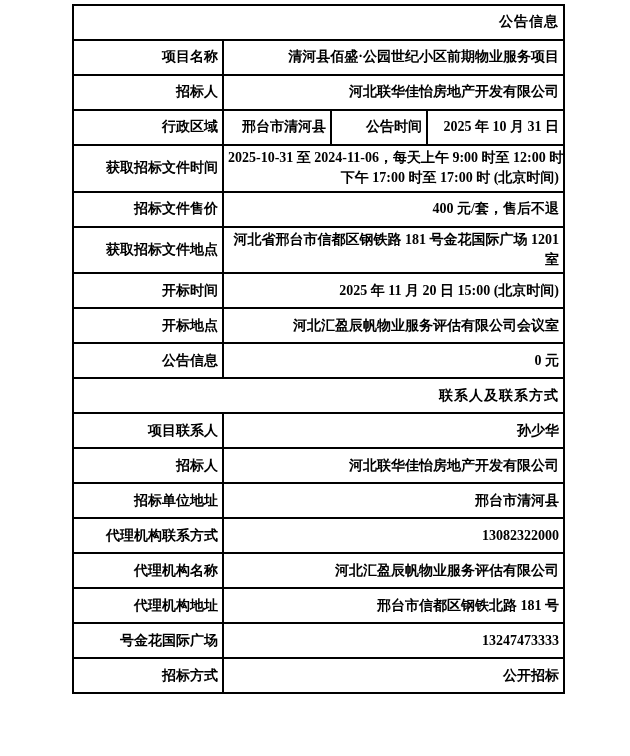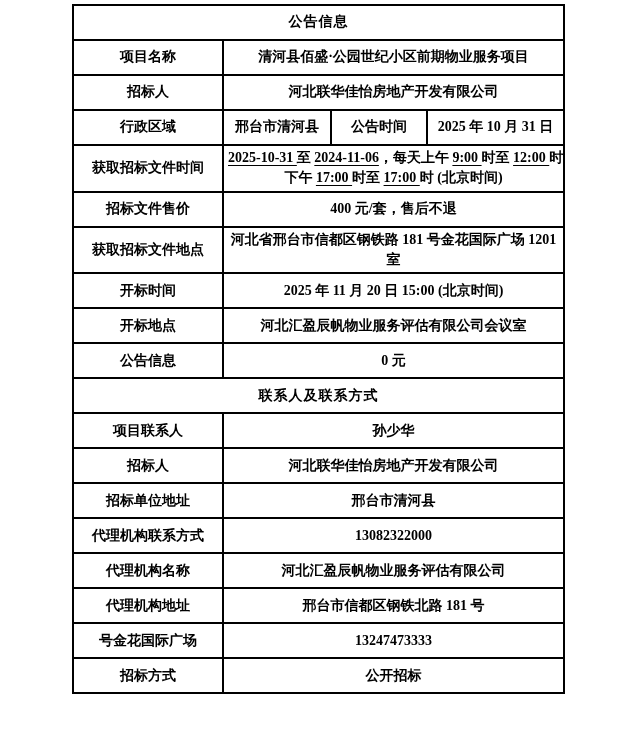--- a/index.html
+++ b/index.html
@@ -18,33 +18,33 @@
   table.notice {
     position: absolute;
     left: 72px;
     top: 4px;
     width: 491px;
     border-collapse: collapse;
     table-layout: fixed;
   }
   table.notice td {
     border: 2px solid #000000;
-    text-align: center;
+    text-align: right;
     vertical-align: middle;
     font-size: 14px;
     font-weight: bold;
     padding: 2px 4px;
     line-height: 1.45;
     overflow: hidden;
   }
   tr.std  { height: 35px; }
   tr.tall { height: 36px; }
   td.section { letter-spacing: 1px; }
   [data-bind-segments] div { white-space: nowrap; }
-  .u { text-decoration: underline; text-underline-offset: 3px; }
+  .u { text-underline-offset: 3px; }
 </style>
 </head>
 <body>
 
 <table class="notice">
   <colgroup>
     <col style="width:150px">
     <col style="width:108px">
     <col style="width:96px">
     <col style="width:137px">

